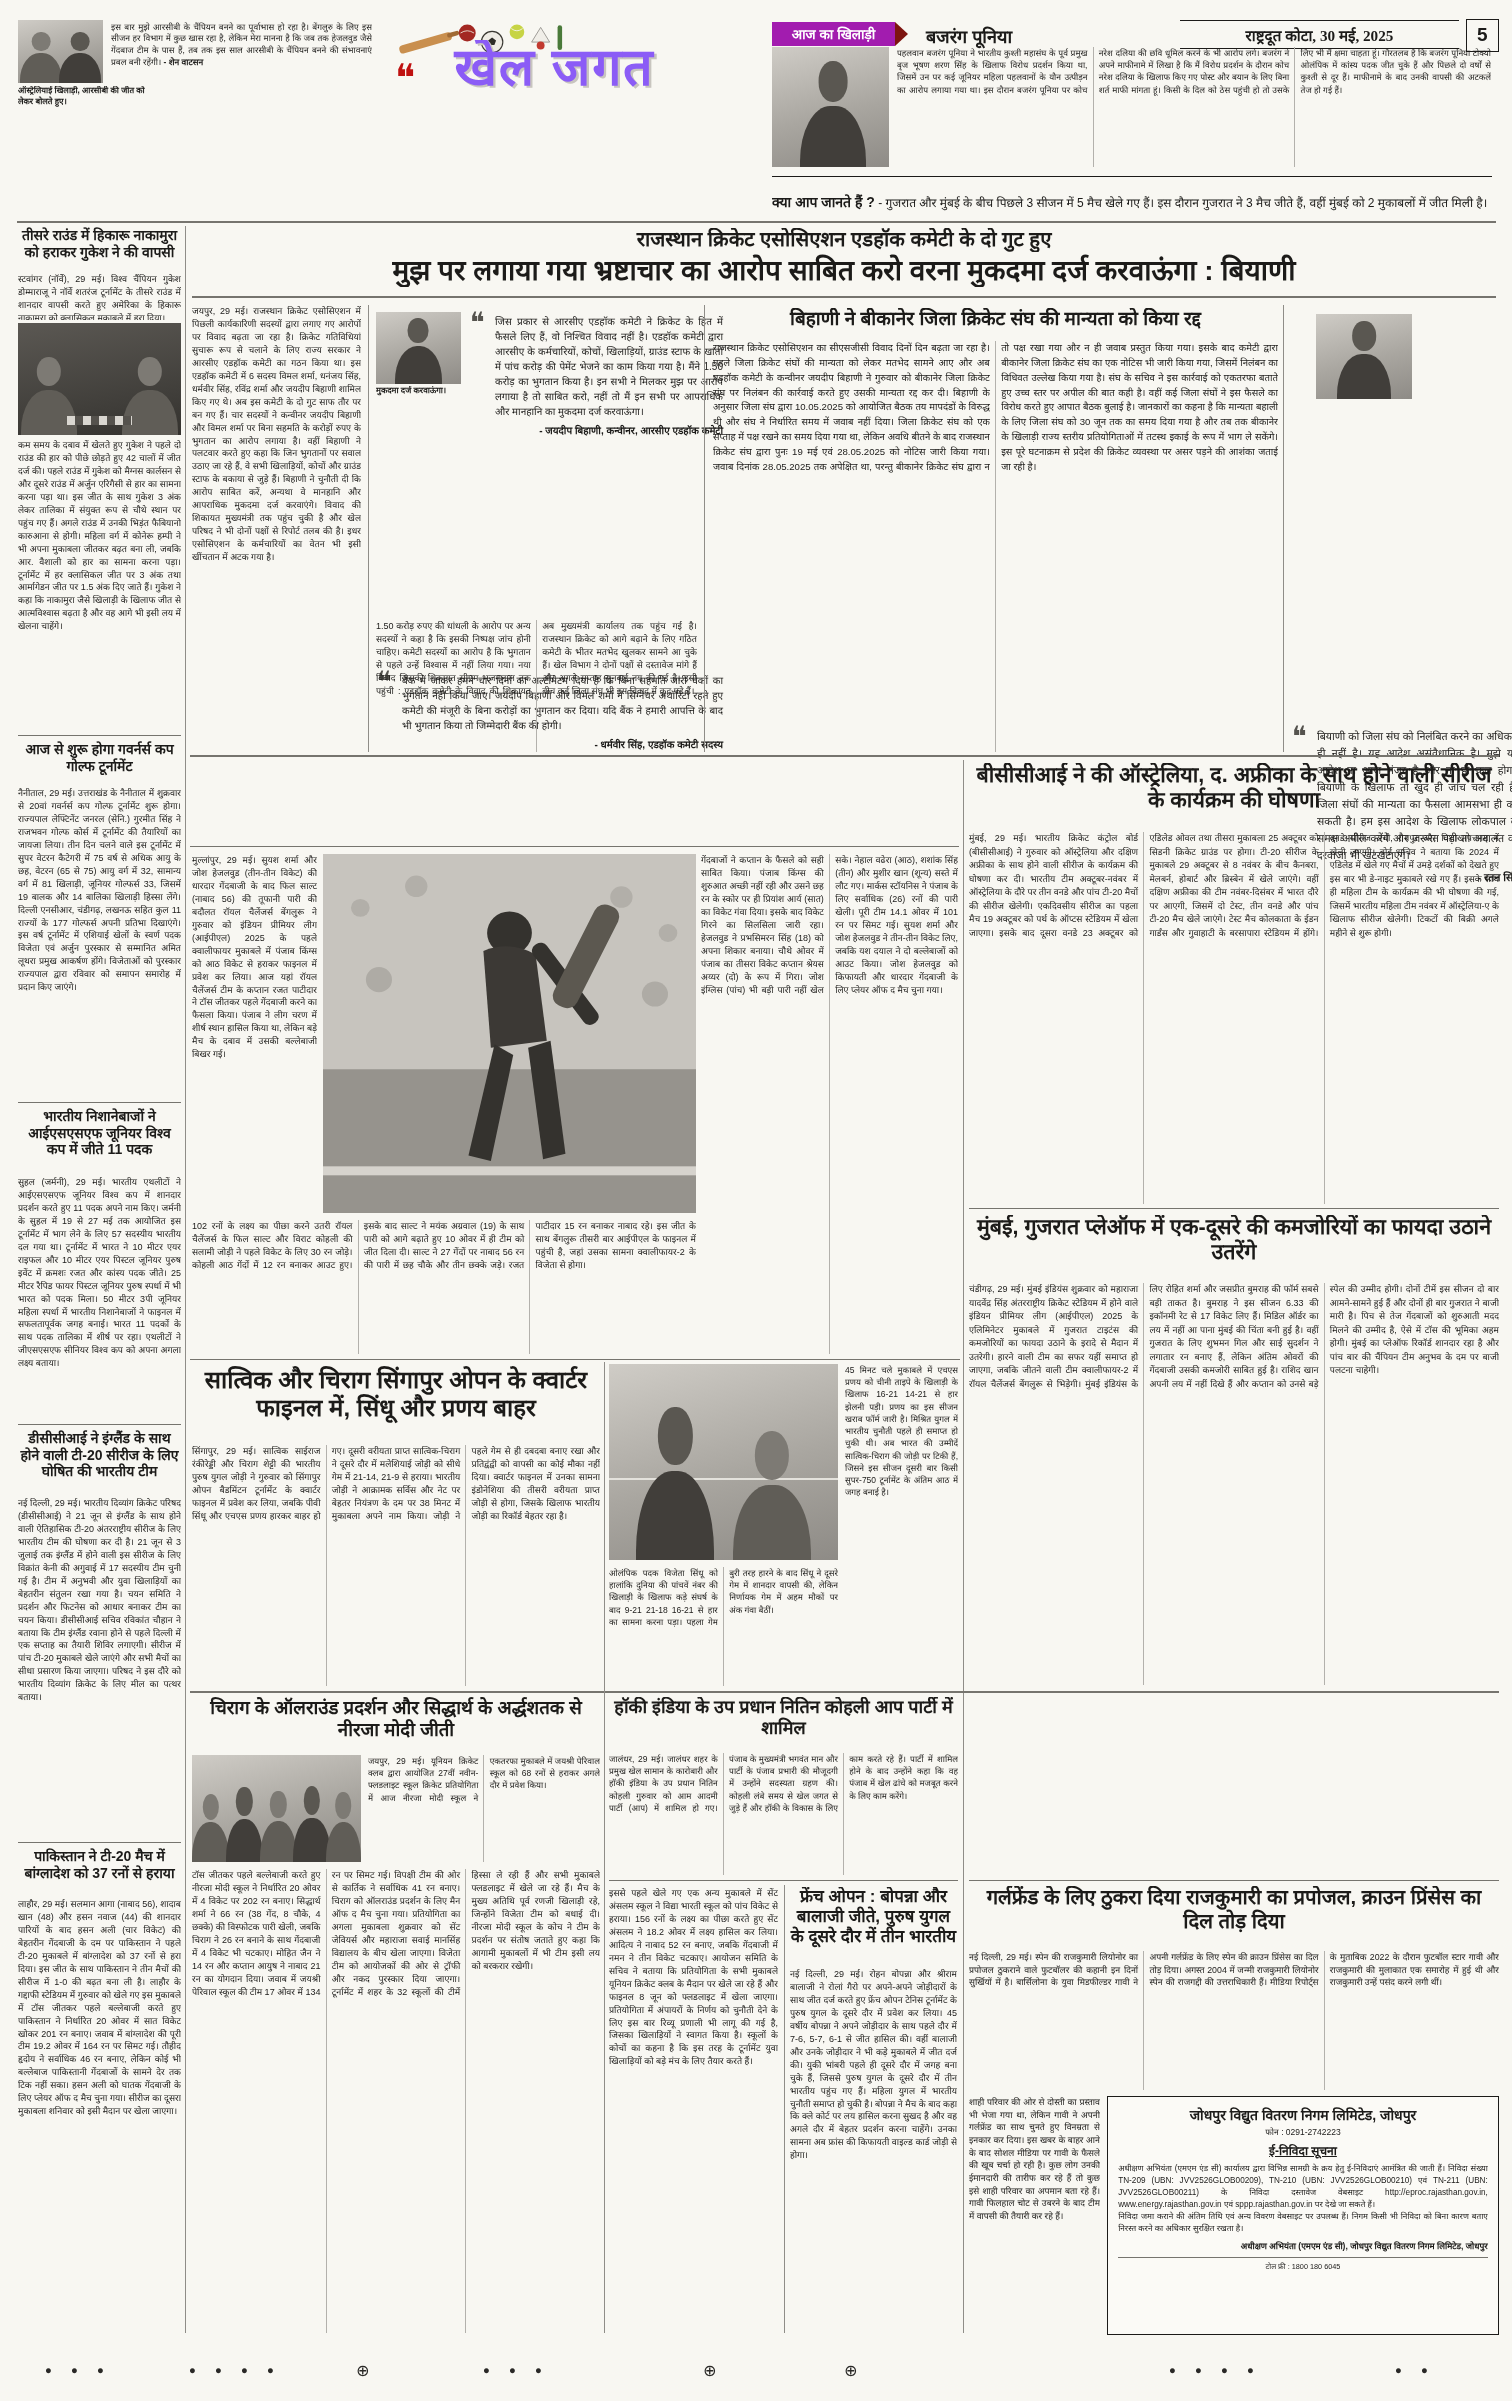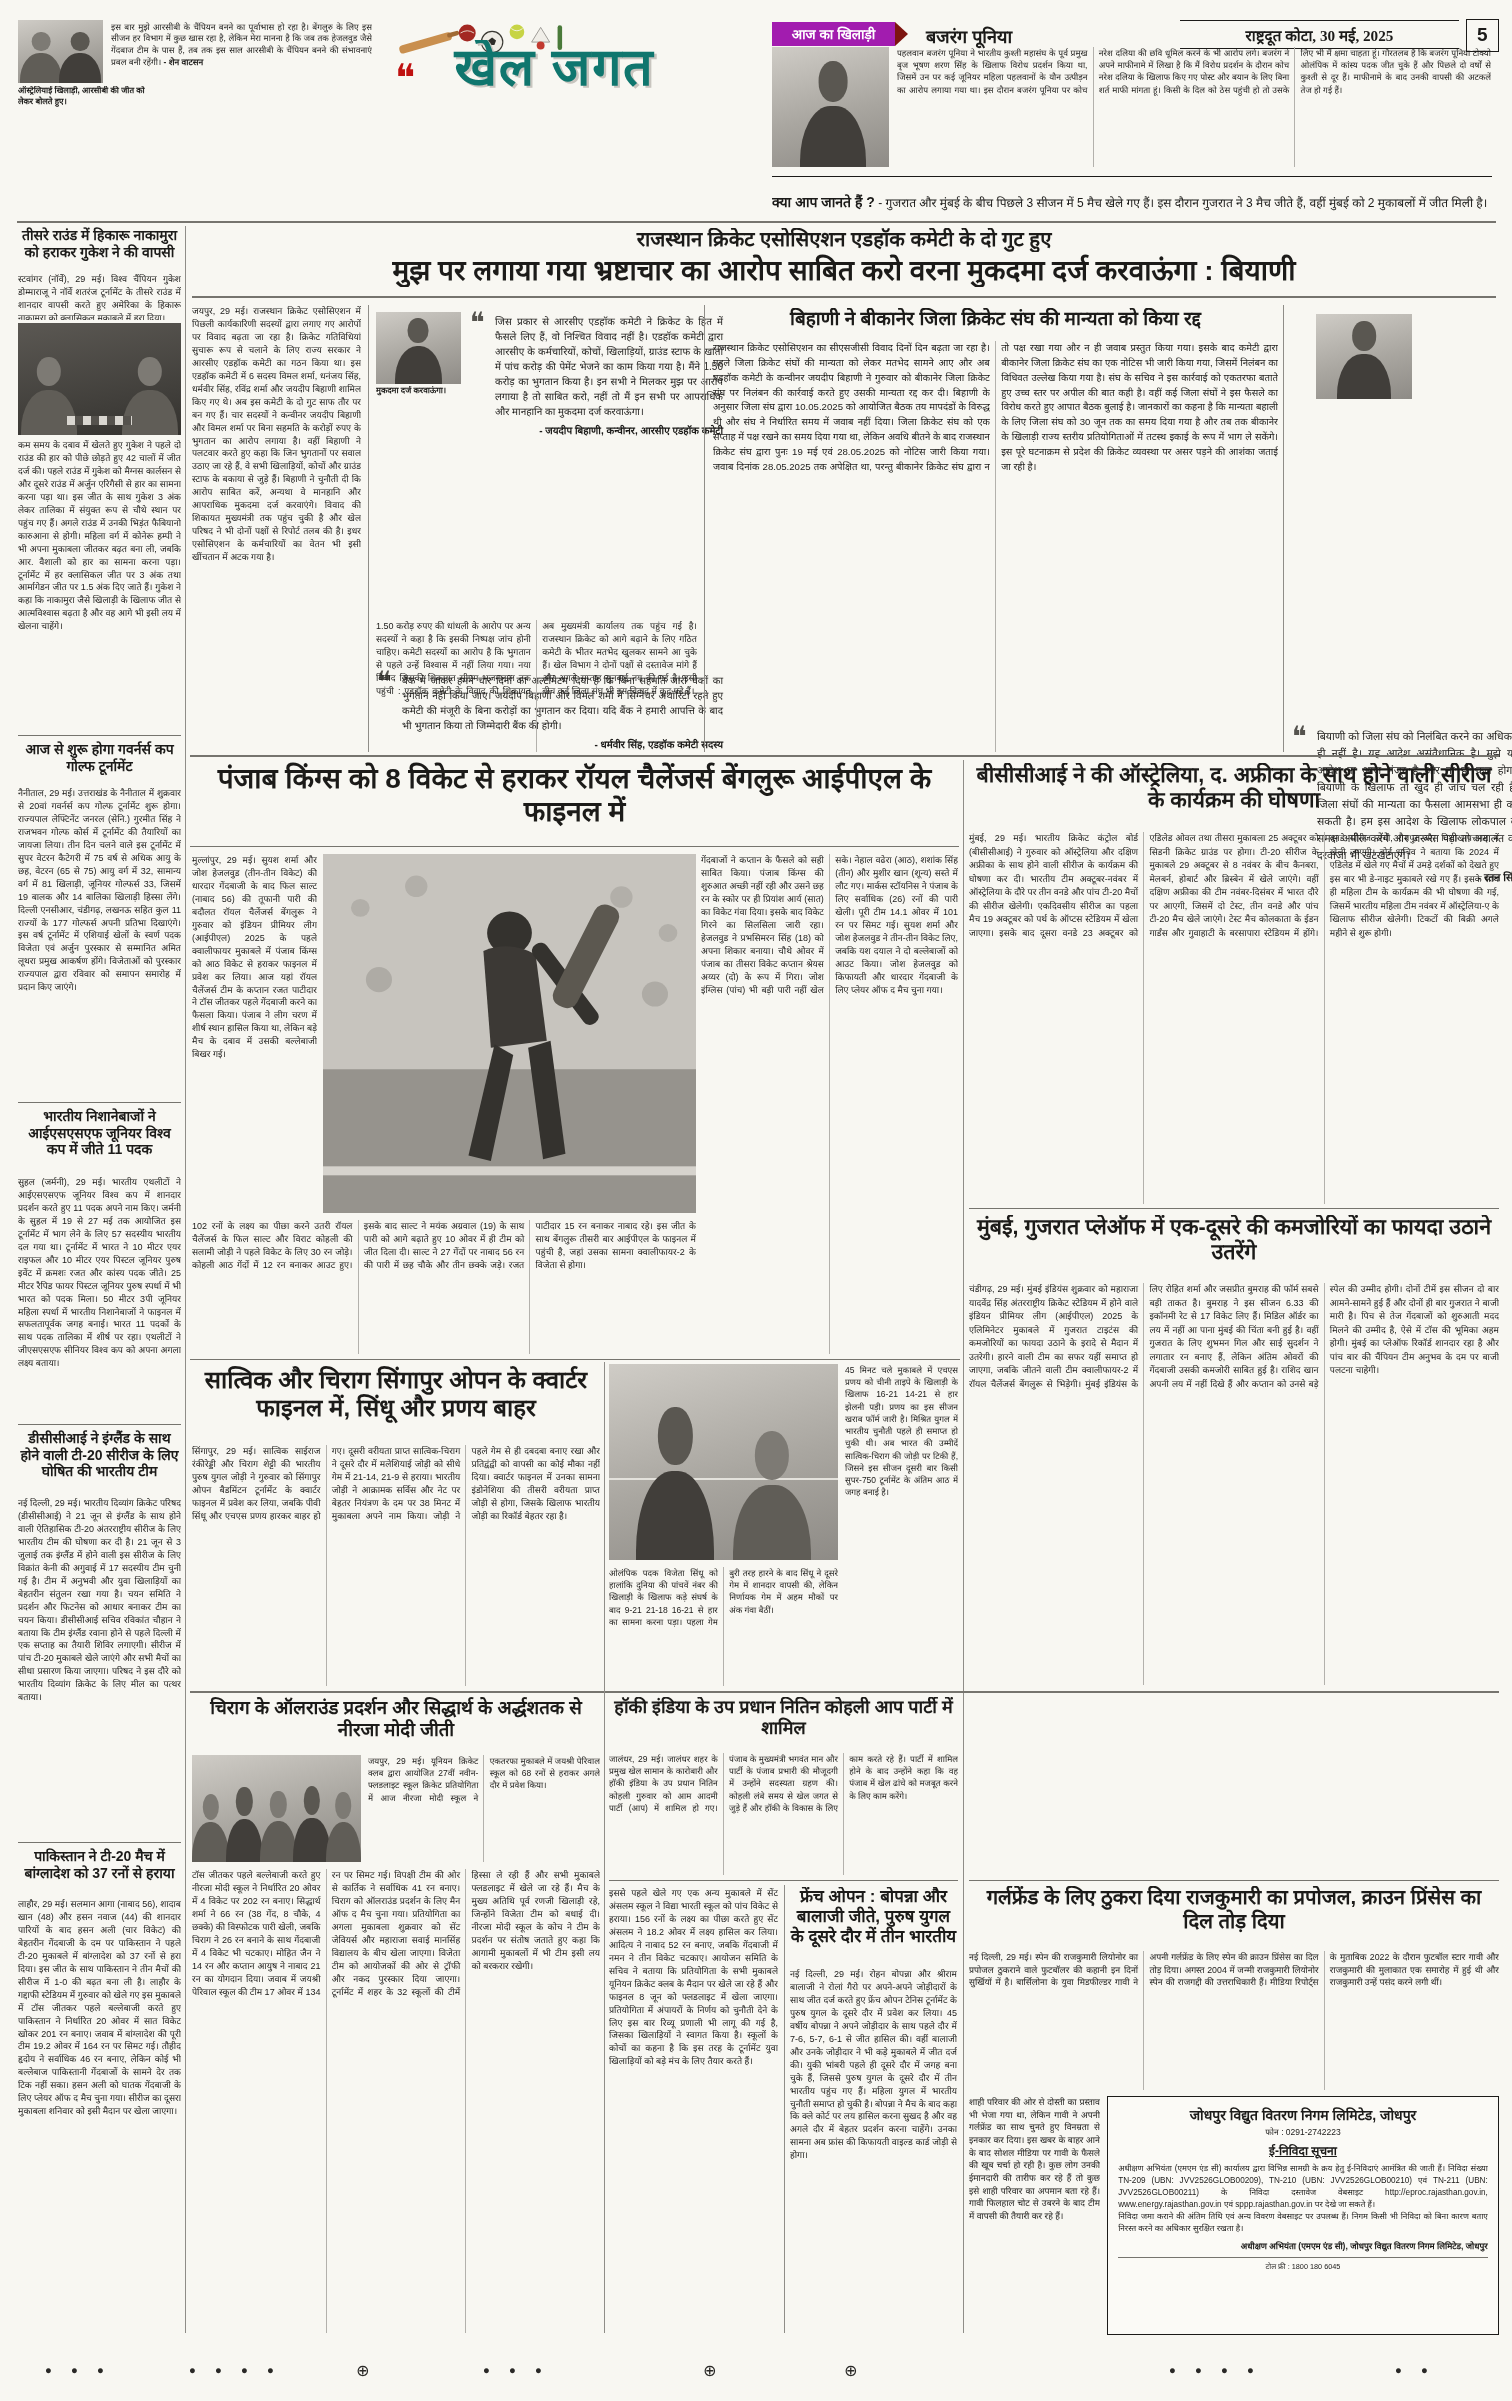--- a/index.html
+++ b/index.html
@@ -18,21 +18,21 @@
   .ph.dark{background:linear-gradient(170deg,#5b5853,#403e3a 70%,#34322e);}
   .bust{position:absolute;bottom:0;width:52%;height:82%;}
   .bust:before{content:"";position:absolute;top:0;left:50%;transform:translateX(-50%);width:44%;height:38%;background:#5a5751;border-radius:48%;}
   .bust:after{content:"";position:absolute;bottom:0;left:0;width:100%;height:58%;background:#413e3a;border-radius:46% 46% 0 0/90% 90% 0 0;}
   .bust.light:before{background:#7d7a74;}
   .bust.light:after{background:#605d57;}
   .qbox{position:relative;font-size:10px;line-height:1.5;text-align:justify;overflow:hidden;padding:4.5px 5.6px 4.5px 26px;}
   .qm{position:absolute;left:1.1px;top:0;font-size:28px;color:#55534e;line-height:1;}
   .attr{display:block;text-align:right;font-weight:700;margin-top:4.5px;}
   .lefthead{font-size:14px;}
-  .masttitle{font-weight:900;font-size:52px;line-height:1.05;letter-spacing:1.7px;color:#0f766e;
+  .masttitle{font-weight:900;font-size:52px;line-height:1.05;letter-spacing:1.7px;color:#8b5cf6;
              text-shadow:2.3px 2.3px 0 #c8c5bf;text-align:center;overflow:hidden;}
   .todaybox{background:#a21caf;color:#fff;display:flex;align-items:center;justify-content:center;
             font-weight:700;font-size:13.6px;}
   .tri{width:0;height:0;border-top:12px solid transparent;border-bottom:12px solid transparent;border-left:13.6px solid #7d1410;}
   .edition{font-weight:700;font-size:15.2px;text-align:center;border-top:1.7px solid #1c1b19;border-bottom:1.7px solid #1c1b19;padding:3.4px 0;font-family:Liberation Serif, serif;}
   .pageno{border:1.7px solid #1c1b19;font-weight:800;font-size:19px;display:flex;align-items:center;justify-content:center;}
   .dyk{border-top:1.7px solid #1c1b19;padding-top:16px;font-size:12px;line-height:1.35;overflow:hidden;}
   .dyk b{font-size:14px;}
   .notice{border:1.7px solid #1c1b19;background:#fbfaf6;padding:8px 10.2px;overflow:hidden;}
   .notice .ntitle{font-size:14px;font-weight:800;text-align:center;}
@@ -160,21 +160,20 @@
     <div class="bust" style="left:22%;width:56%;height:92%;"></div>
   </div>
   <div class="abs qbox" style="left:1291px;top:407px;width:202px;height:346px;font-size:10.7px;line-height:1.6;">
     <span class="qm">❝</span>
     <span>बियाणी को जिला संघ को निलंबित करने का अधिकार ही नहीं है। यह आदेश असंवैधानिक है। मुझे यह आदेश ना आज मंजूर है और ना ही कल होगा। बियाणी के खिलाफ तो खुद ही जांच चल रही है। जिला संघों की मान्यता का फैसला आमसभा ही कर सकती है। हम इस आदेश के खिलाफ लोकपाल के समक्ष अपील करेंगे और जरूरत पड़ी तो अदालत का दरवाजा भी खटखटाएंगे।</span>
     <span class="attr">- रतन सिंह</span>
   </div>
 
   <div class="abs hr" style="left:190px;top:755px;width:1309px;height:1.7px;"></div>
 
-  <div class="abs head" style="left:190px;top:762px;width:769px;height:80px;font-size:28px;font-weight:900;">पंजाब किंग्स को 8 विकेट से हराकर रॉयल चैलेंजर्स बेंगलुरू आईपीएल के फाइनल में</div>
   <div class="abs hr" style="left:190px;top:846px;width:769px;"></div>
   <div class="abs bt" style="left:192px;top:854px;width:125px;height:359px;">मुल्लांपुर, 29 मई। सुयश शर्मा और जोश हेजलवुड (तीन-तीन विकेट) की धारदार गेंदबाजी के बाद फिल साल्ट (नाबाद 56) की तूफानी पारी की बदौलत रॉयल चैलेंजर्स बेंगलुरू ने गुरुवार को इंडियन प्रीमियर लीग (आईपीएल) 2025 के पहले क्वालीफायर मुकाबले में पंजाब किंग्स को आठ विकेट से हराकर फाइनल में प्रवेश कर लिया। आज यहां रॉयल चैलेंजर्स टीम के कप्तान रजत पाटीदार ने टॉस जीतकर पहले गेंदबाजी करने का फैसला किया। पंजाब ने लीग चरण में शीर्ष स्थान हासिल किया था, लेकिन बड़े मैच के दबाव में उसकी बल्लेबाजी बिखर गई।</div>
 
   <div class="abs ph" style="left:323px;top:854px;width:373px;height:359px;">
     <svg width="373" height="359" viewBox="0 0 200 200" preserveAspectRatio="none">
       <rect width="200" height="120" fill="#c7c4be"></rect>
       <rect y="120" width="200" height="80" fill="#96938d"></rect>
       <circle cx="20" cy="30" r="5" fill="#b2afa9"></circle>
         <circle cx="50" cy="18" r="6" fill="#b2afa9"></circle>
       <circle cx="160" cy="24" r="6" fill="#b2afa9"></circle>

